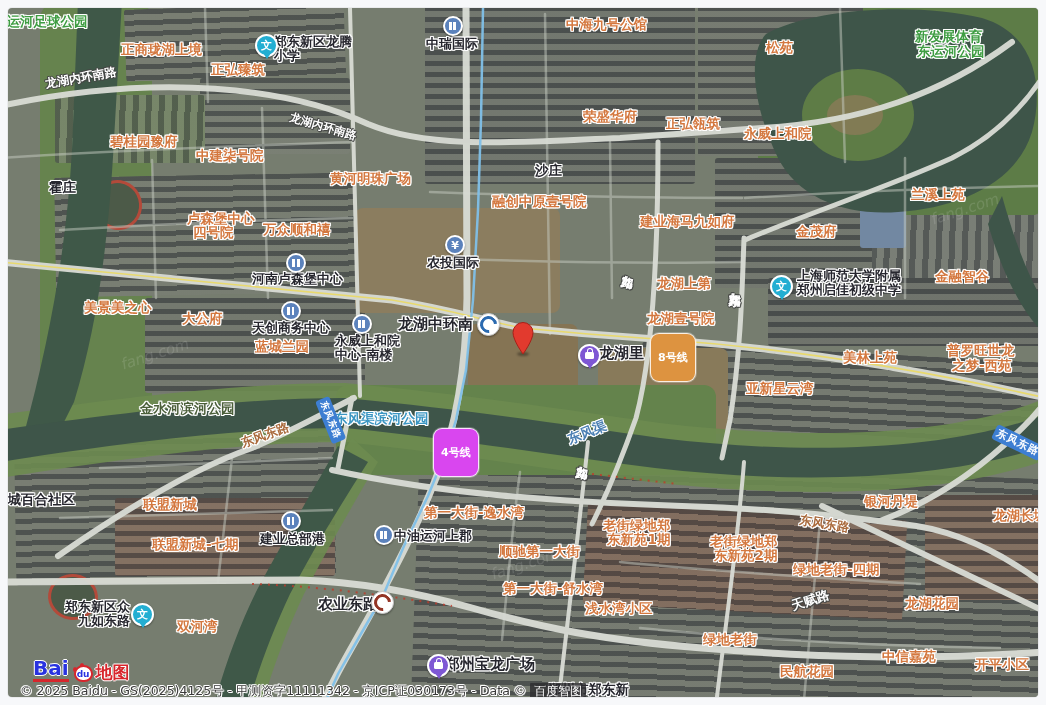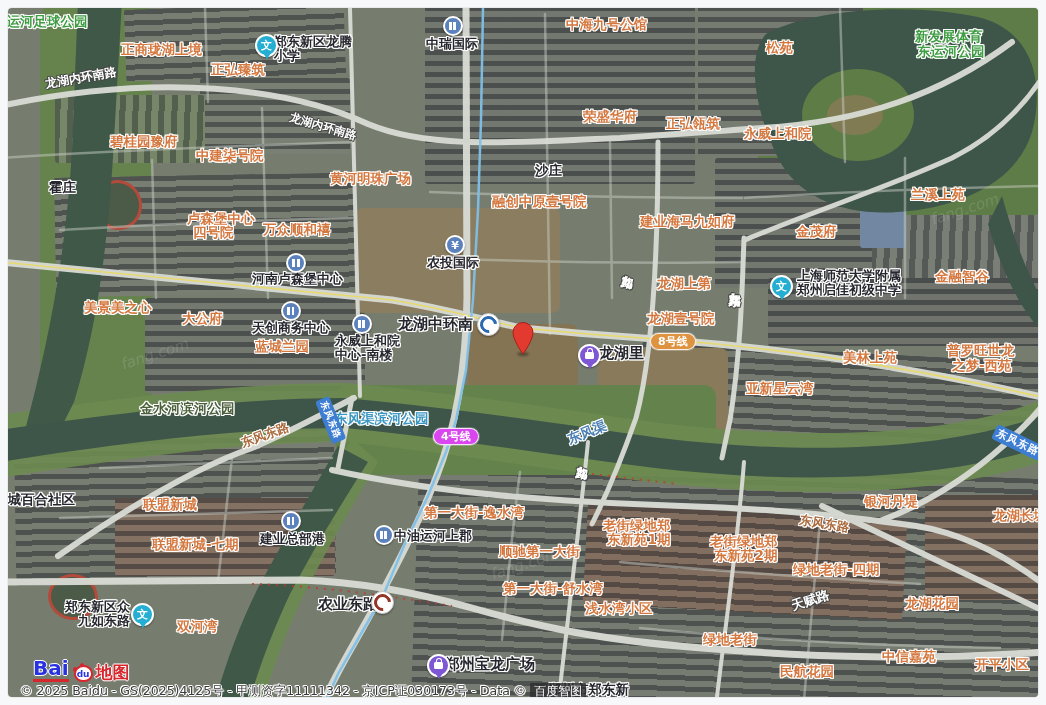--- a/index.html
+++ b/index.html
@@ -23,21 +23,21 @@
   .water{color:#4c80b4;}
   .place{color:#26262e;}
   .roadw{color:#fff;font-size:12px;
     text-shadow:1px 0 0 rgba(70,72,70,.95),-1px 0 0 rgba(70,72,70,.95),0 1px 0 rgba(70,72,70,.95),0 -1px 0 rgba(70,72,70,.95),1px 1px 0 rgba(70,72,70,.85),-1px -1px 0 rgba(70,72,70,.85);}
   .roadbr{color:#aa6a3c;font-size:12.5px;}
   .vert{writing-mode:vertical-rl;text-orientation:upright;letter-spacing:1px;}
   .rbadge{background:#3d7ed2;color:#fff;font-size:10.5px;font-weight:700;text-shadow:none;
     padding:1px 3px;border-radius:3px;letter-spacing:1px;}
   
   .linebadge{position:absolute;z-index:24;color:#fff;font-size:11px;font-weight:700;line-height:15px;
-    padding:0 7px;border-radius:9px;border:1px solid rgba(255,255,255,.85);box-shadow:0 0 0 1px rgba(255,255,255,.25);}
+    padding:16px 7px;border-radius:9px;border:1px solid rgba(255,255,255,.85);box-shadow:0 0 0 1px rgba(255,255,255,.25);}
   
   .poi{position:absolute;z-index:26;display:flex;align-items:center;justify-content:center;}
   .ic-school{width:19px;height:19px;border-radius:50%;background:#23aed2;border:2px solid #fff;
     color:#fff;font-size:11px;font-weight:700;box-shadow:0 1px 2px rgba(0,0,0,.4);}
   .ic-school::after{content:"";position:absolute;top:100%;left:50%;margin:-2px 0 0 -4px;
     border:4px solid transparent;border-top:6px solid #23aed2;}
   .ic-bld{width:16px;height:16px;border-radius:50%;background:#5b82bc;border:2px solid #fff;box-shadow:0 1px 2px rgba(0,0,0,.4);}
   .ic-bld i{display:block;width:9px;height:8px;
     background:linear-gradient(90deg,#fff 0 3px,rgba(255,255,255,0) 3px 4.5px,#fff 4.5px 7.5px,rgba(255,255,255,0) 7.5px);}
   .ic-bank{width:16px;height:16px;border-radius:50%;background:#5b82bc;border:2px solid #fff;

